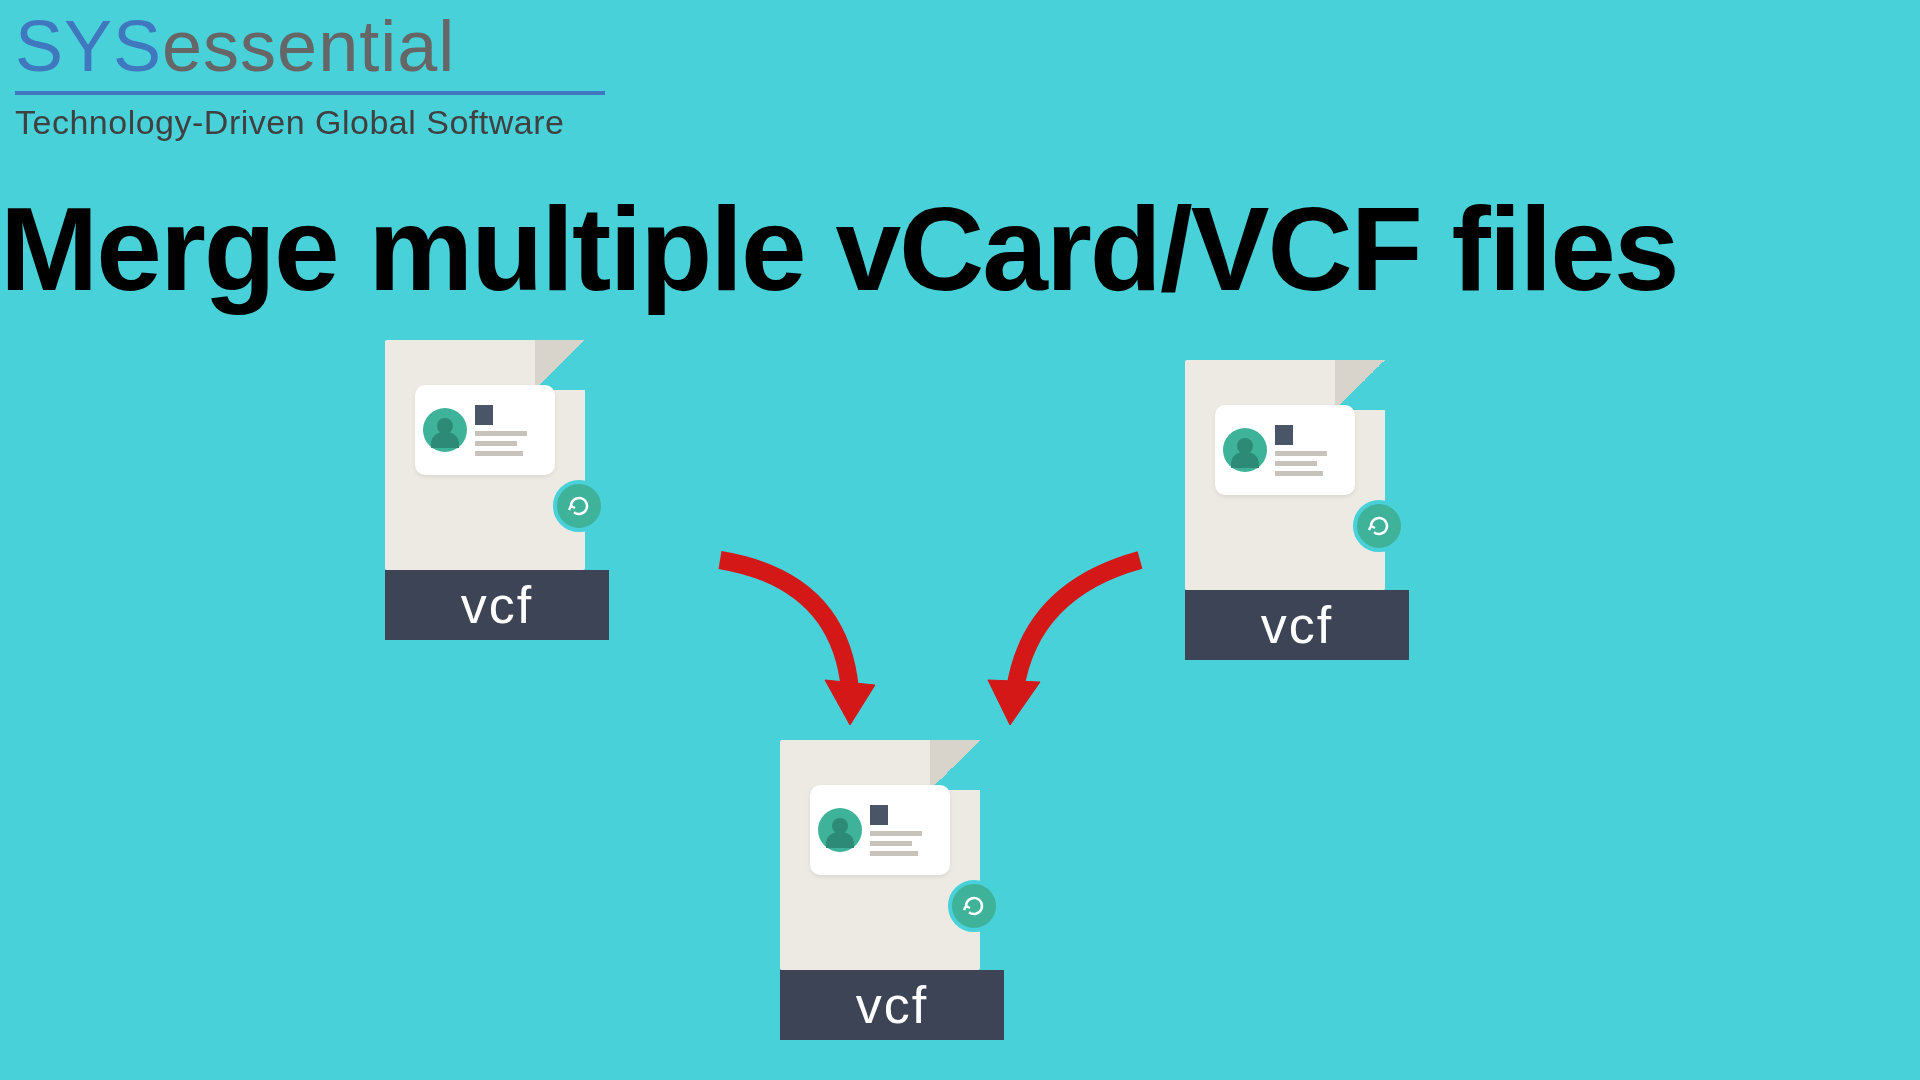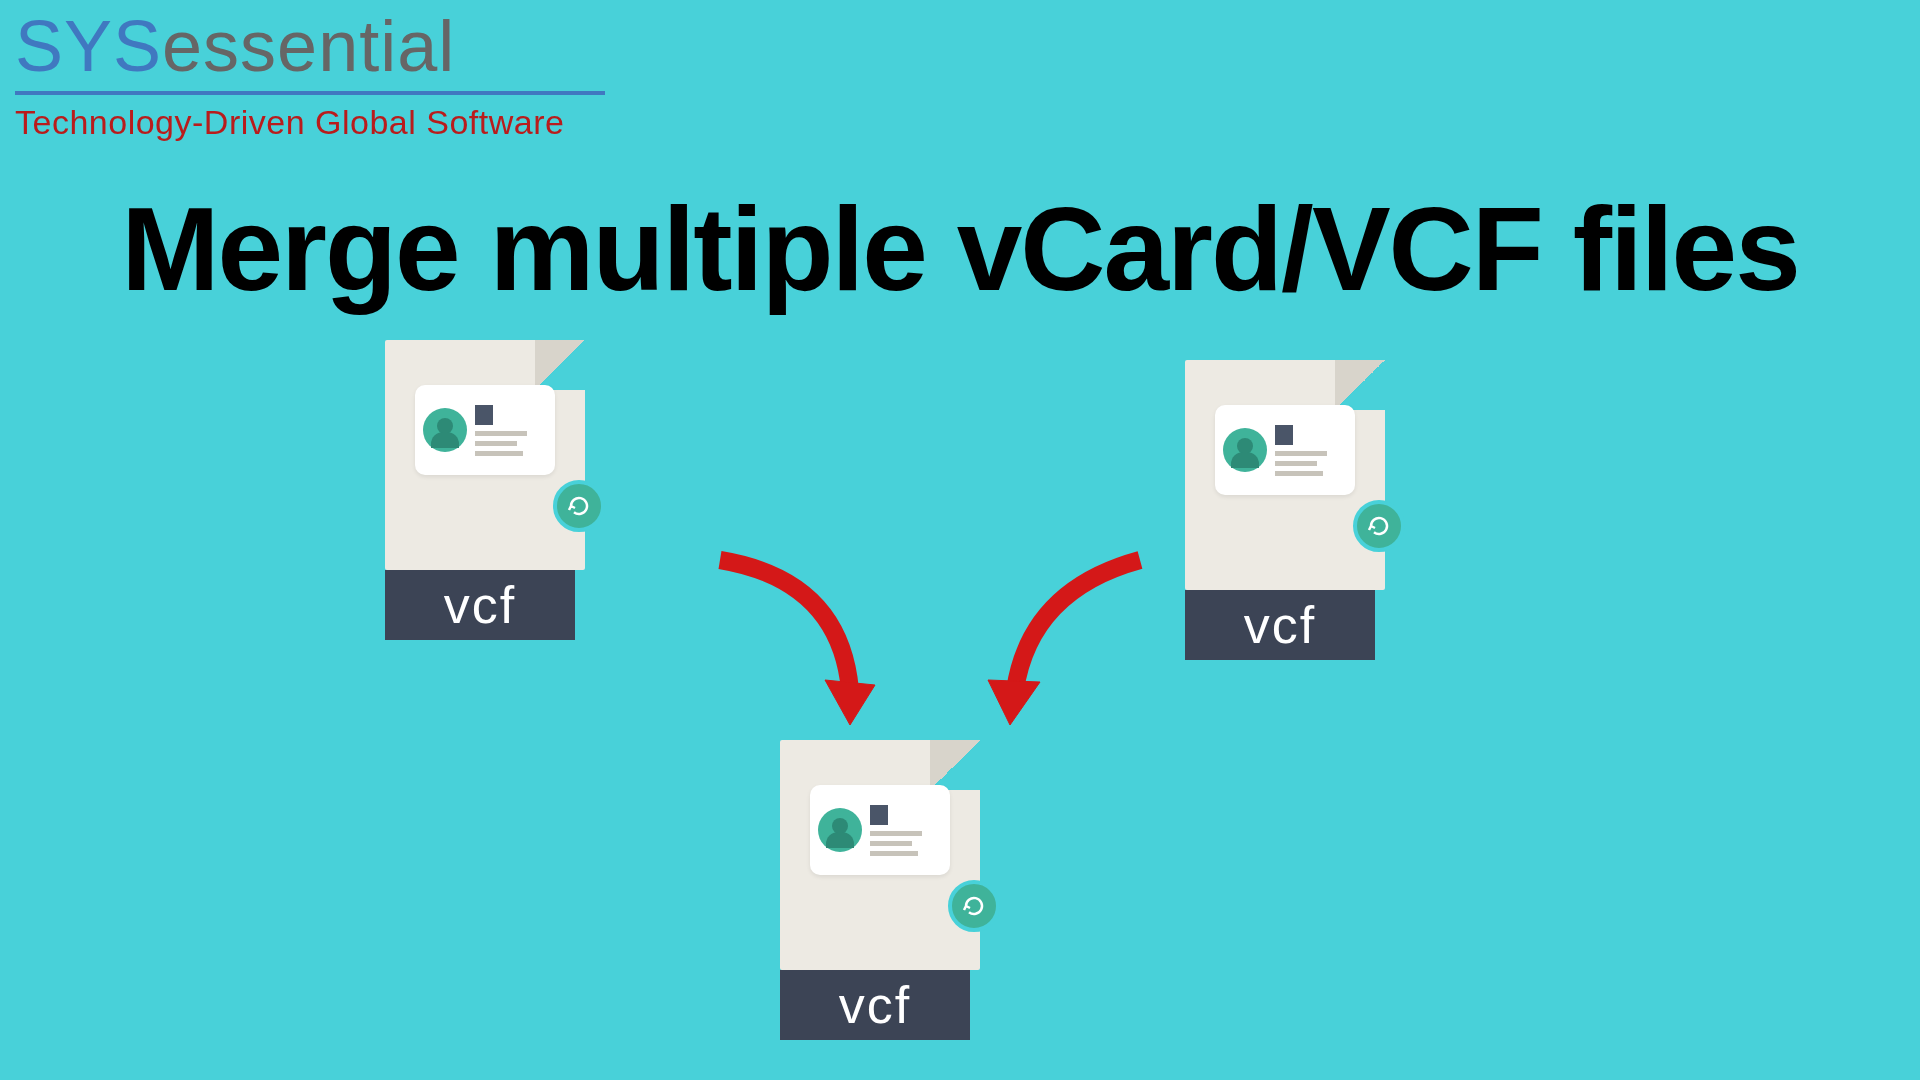--- a/index.html
+++ b/index.html
@@ -23,30 +23,29 @@
   }
   .logo-sys { color: #4078c0; font-weight: 500; text-align: center; }
   .logo-essential { color: #666; margin-top: 20px; }
   .logo-divider {
     height: 4px;
     width: 590px;
     background: #4078c0;
     margin: 4px 0 8px 0;
   }
   .logo-tagline {
-    color: #b91c1c;
+    color: #404040;
     font-size: 34px;
     letter-spacing: 0.5px;
   }
   .headline {
     position: absolute;
     top: 190px;
     left: 0;
     width: 100%;
-    text-align: center;
     font-size: 118px;
     font-weight: 900;
     color: #000;
     letter-spacing: -2px;
     line-height: 1;
   }
   
   
   .vcf-icon {
     position: absolute;
@@ -128,21 +127,21 @@
     height: 52px;
     background: #3fb39a;
     border-radius: 50%;
     border: 4px solid #48d1d9;
     display: flex;
     align-items: center;
     justify-content: center;
   }
   .vcf-sync svg { width: 24px; height: 24px; }
   .vcf-label {
-    width: 190px;
+    width: 224px;
     height: 70px;
     background: #3c4455;
     color: #fff;
     font-size: 52px;
     display: flex;
     align-items: center;
     justify-content: center;
     letter-spacing: 2px;
   }
   

